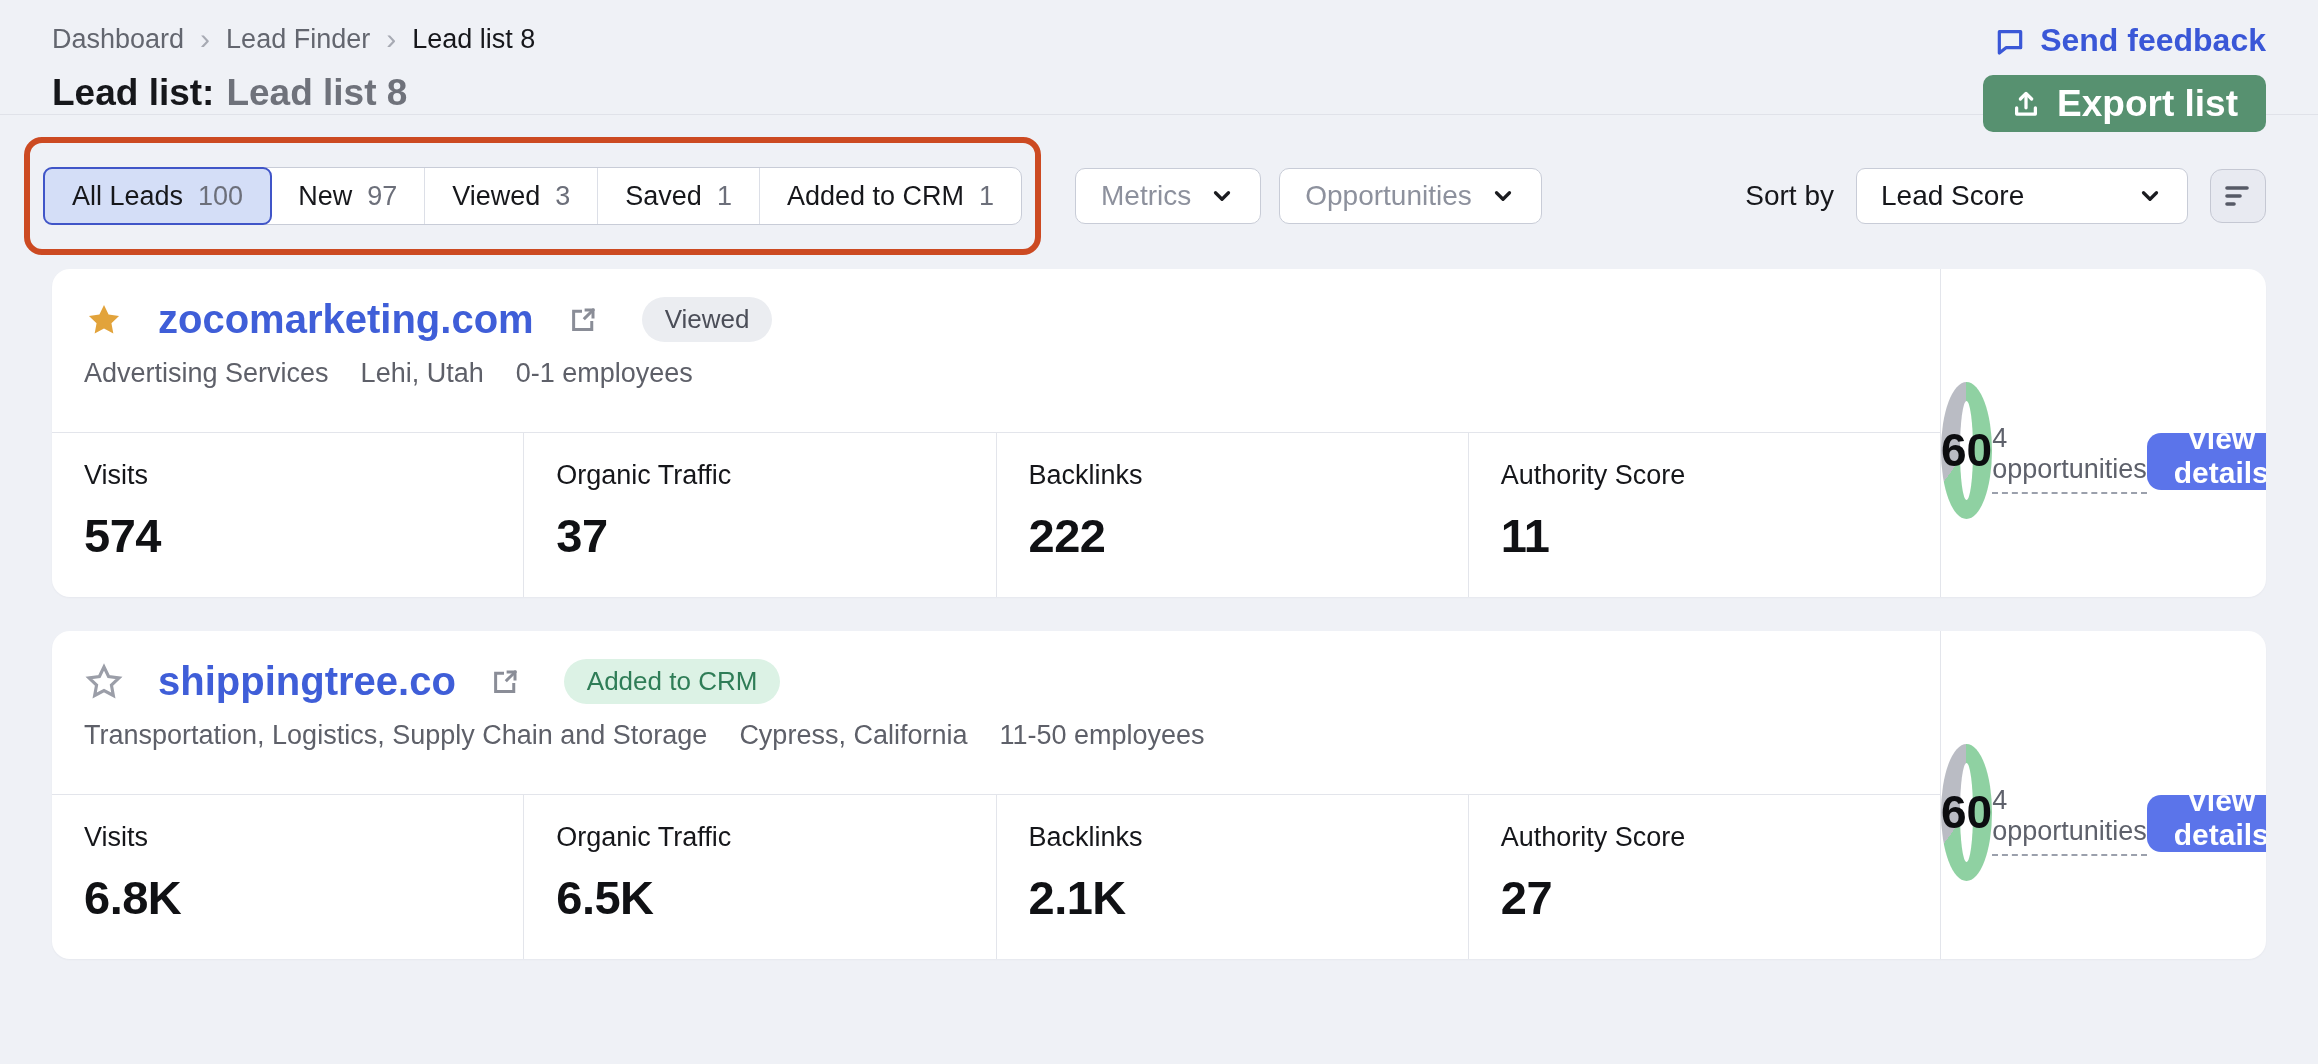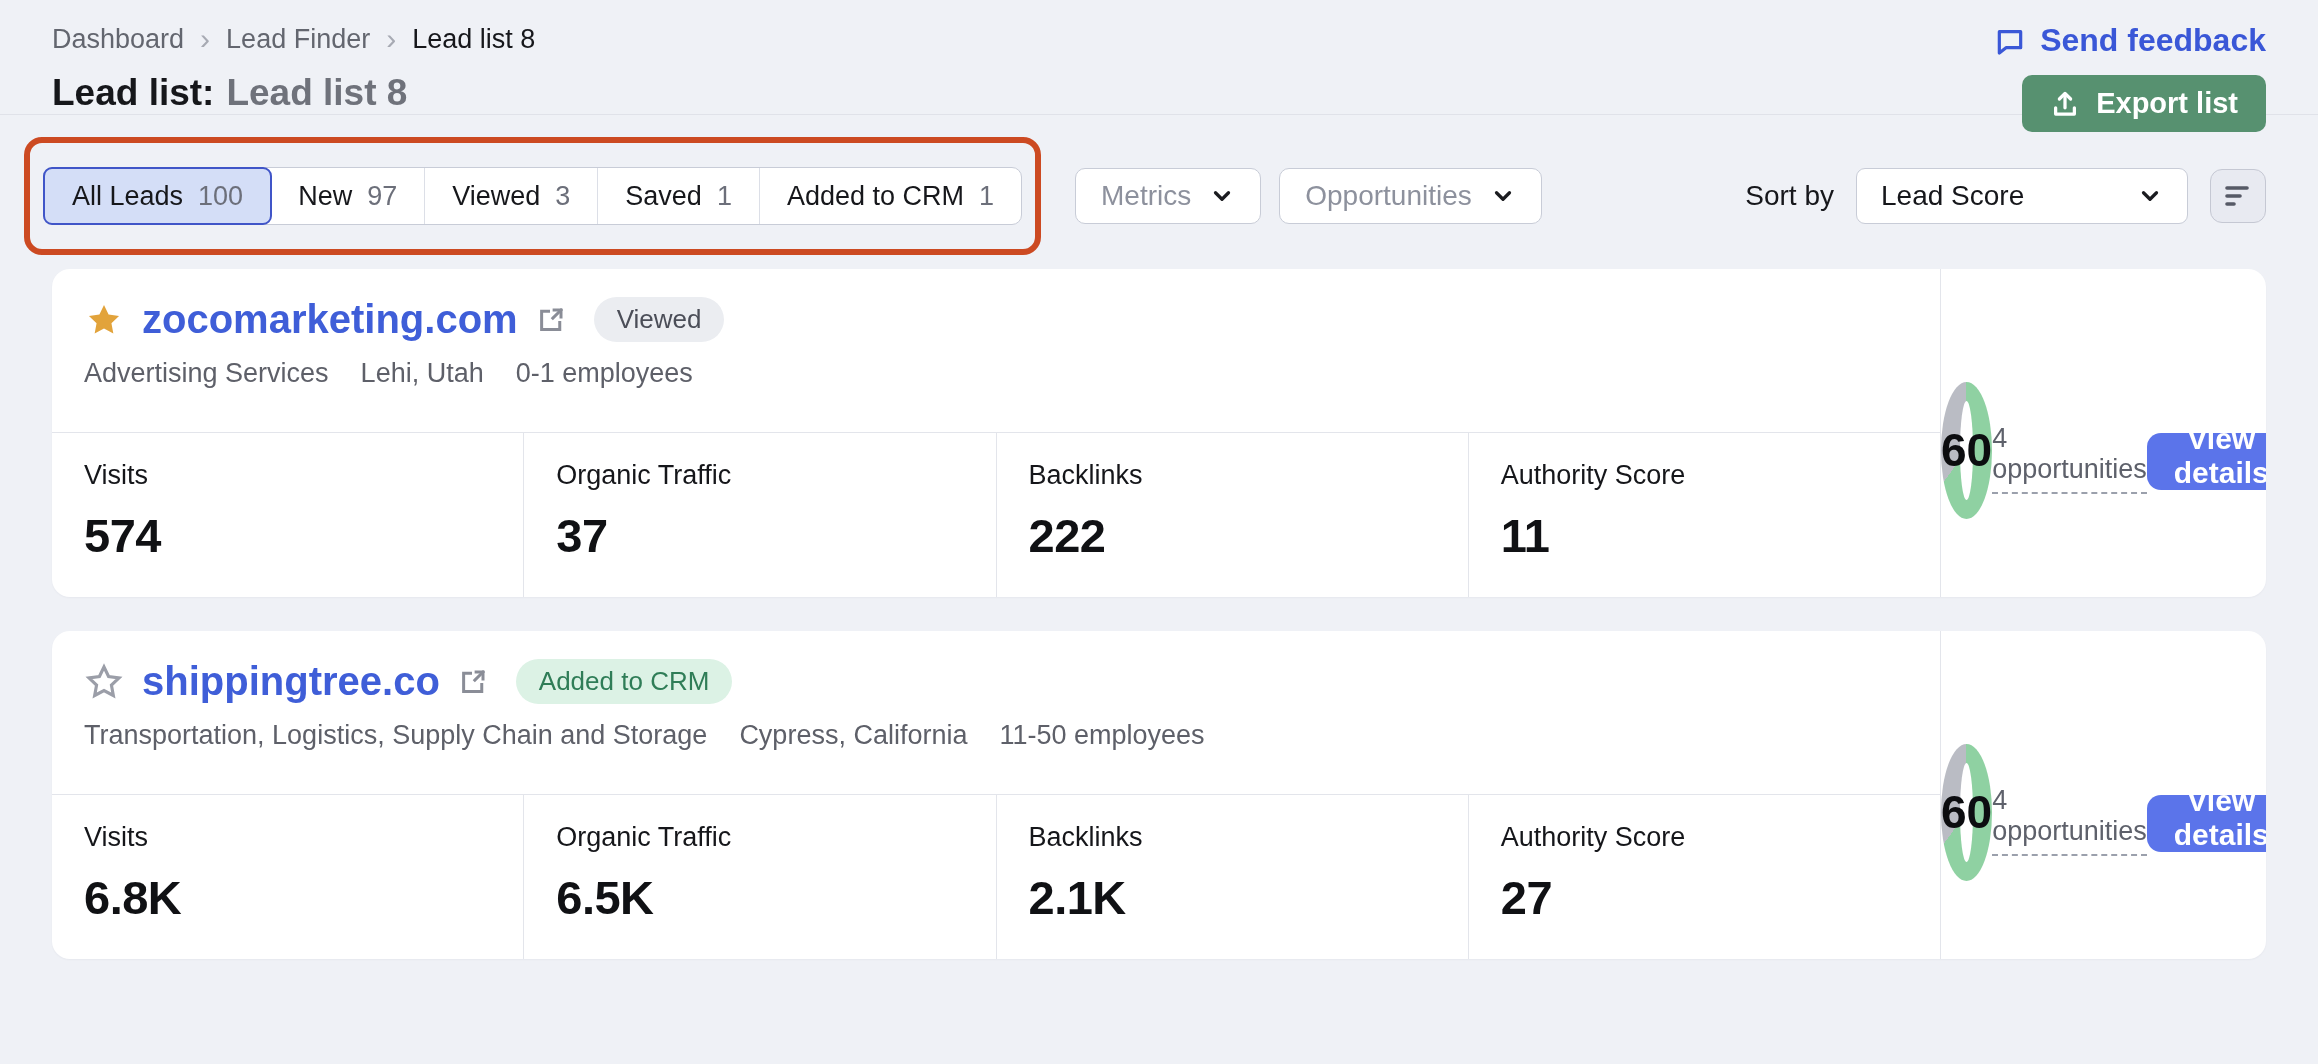--- a/index.html
+++ b/index.html
@@ -20,21 +20,21 @@
   .crumb.last { color:#16171b; cursor:default; }
   .crumb-sep { color:#a7aab3; font-size:30px; line-height:1; padding-bottom:4px; }
   .title-row { margin-top:14px; display:flex; align-items:baseline; gap:12px; }
   .page-title { font-size:37px; font-weight:bold; color:#16171b; }
   .page-title-name { font-size:37px; font-weight:bold; color:#6f727b; }
   .meta-row { margin-top:24px; display:flex; gap:66px; font-size:27px; color:#17181c; padding-bottom:44px; }
 
   .header-right { position:absolute; top:22px; right:52px; display:flex; flex-direction:column; align-items:flex-end; gap:16px; }
   .send-feedback { display:flex; align-items:center; gap:14px; color:#3a57d7; font-size:32px; font-weight:600; cursor:pointer; }
   .export-btn { display:flex; align-items:center; gap:16px; background:#579170; color:#fff; border:none;
-    border-radius:10px; height:57px; padding:0 28px; font-size:29px; font-weight:bold;
+    border-radius:10px; height:57px; padding:0 28px; font-size:37px; font-weight:bold;
     font-family:"Liberation Sans", sans-serif; cursor:pointer; }
 
   
   .toolbar { margin-top:22px; padding:0 52px; display:flex; align-items:center; }
   .tabs-ring { margin-left:-28px; border:6px solid #cc4a22; border-radius:18px; padding:24px 13px; display:inline-flex; }
   .tabs { display:flex; background:#fff; border:1px solid #c8ccd7; border-radius:10px; height:58px; align-items:stretch; }
   .tab { display:flex; align-items:center; gap:15px; padding:0 27px; font-size:27px; color:#16171b;
     border-right:1px solid #dcdfe7; cursor:pointer; white-space:nowrap; }
   .tab:last-child { border-right:none; }
   .tab .count { color:#6c6f7a; }
@@ -52,21 +52,21 @@
     padding:0 24px; display:flex; align-items:center; justify-content:space-between; font-size:28px; color:#16171b; cursor:pointer; }
   .sort-dir-btn { width:56px; height:54px; background:#e8eaf1; border:1px solid #c5c8d3; border-radius:12px;
     display:flex; align-items:center; justify-content:center; cursor:pointer; }
 
   
   .cards { padding:14px 52px 0 52px; }
   .card { display:flex; background:#fff; border-radius:18px; height:328px; margin-bottom:34px;
     box-shadow:0 1px 2px rgba(30,33,48,0.04); overflow:hidden; }
   .card-main { flex:1; display:flex; flex-direction:column; min-width:0; }
   .card-head { padding:28px 30px 0 32px; flex:1; }
-  .head-line { display:flex; align-items:center; gap:18px; }
+  .head-line { display:flex; align-items:center; gap:34px; }
   .star-btn { background:none; border:none; cursor:pointer; width:40px; height:40px; display:flex; align-items:center; justify-content:center; }
   .domain-link { font-size:40px; font-weight:bold; color:#3f5ed8; text-decoration:none; cursor:pointer; }
   .ext-link { cursor:pointer; display:flex; align-items:center; }
   .badge { margin-left:10px; height:45px; padding:0 23px; border-radius:23px; font-size:26px;
     display:flex; align-items:center; white-space:nowrap; }
   .badge.gray { background:#ebedf1; color:#4b4e58; }
   .badge.green { background:#dcf2e5; color:#2f7d57; }
   .meta-line { margin-top:16px; display:flex; gap:32px; font-size:27px; color:#5e6069; }
 
   .metrics { display:flex; border-top:1px solid #e3e5eb; height:165px; }

